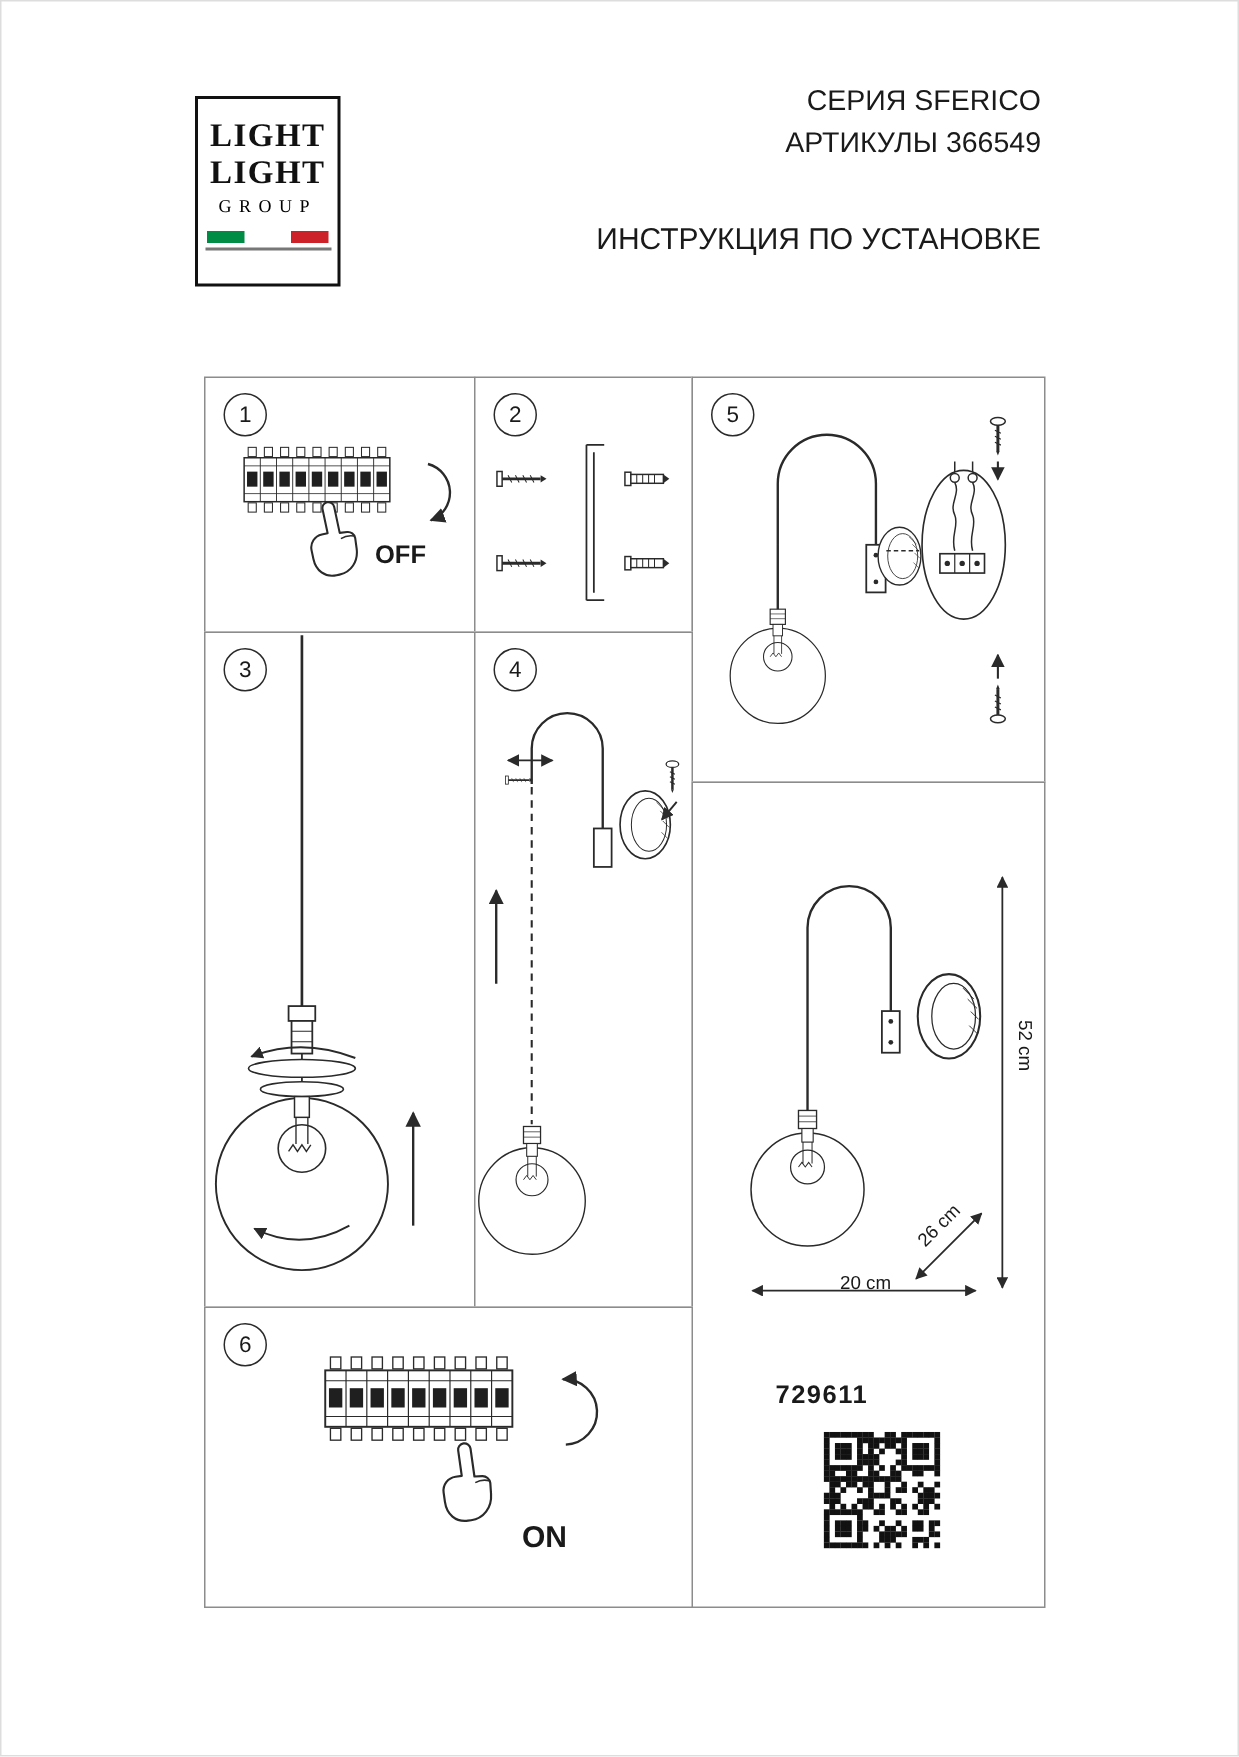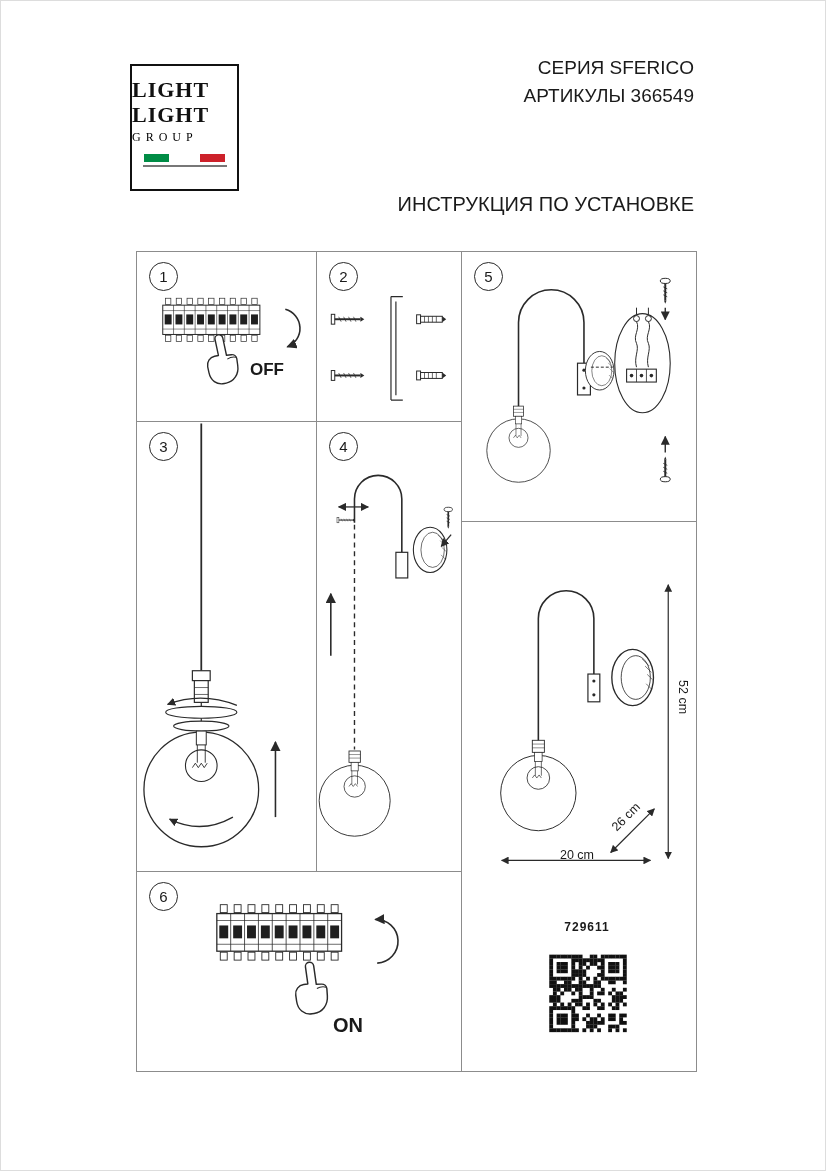--- a/index.html
+++ b/index.html
@@ -4,50 +4,50 @@
 <style>
   html,body{margin:0;padding:0;background:#f2f2f2;}
   .page{
     position:relative;width:826px;height:1171px;margin:0 auto;
     background:#fff;border:1px solid #ddd;box-sizing:border-box;
     font-family:"Liberation Sans","DejaVu Sans",sans-serif;color:#1a1a1a;
     overflow:hidden;
   }
   
   .logo-box{
-    position:absolute;left:129px;top:63px;width:109px;height:127px;
-    border:2px solid #111;box-sizing:border-box;text-align:left;
+    position:absolute;left:129px;top:63px;width:97px;height:127px;
+    border:2px solid #111;box-sizing:border-box;text-align:center;
     padding-top:11px;
   }
   .logo-line{font-family:"Liberation Serif","DejaVu Serif",serif;font-weight:bold;
     font-size:22px;letter-spacing:1px;line-height:25px;color:#111;}
   .logo-group{font-family:"Liberation Serif","DejaVu Serif",serif;
     font-size:12px;letter-spacing:5px;margin-top:3px;color:#000000;}
   .flag{margin-top:9px;display:flex;justify-content:center;gap:3px;}
   .flag span{display:inline-block;width:25px;height:8px;}
   .flag-underline{width:84px;height:2px;background:#777;margin:3px auto 0;}
   .title-block{
     position:absolute;top:53px;right:131px;text-align:right;font-weight:normal;
   }
   .title-sm{font-size:19px;line-height:28px;}
   .title-gap{height:36px;}
-  .title-lg{font-size:20px;line-height:28px;margin-top:44px;}
+  .title-lg{font-size:20px;line-height:28px;}
   
   .grid{position:absolute;left:135px;top:250px;width:561px;height:821px;}
   .cell{position:absolute;border:1px solid #8c8c8c;background:#fff;box-sizing:border-box;}
   .badge{
     position:absolute;left:12px;top:10px;width:27px;height:27px;border:1.3px solid #2a2a2a;
     border-radius:50%;display:flex;align-items:center;justify-content:center;
     font-size:15px;color:#1a1a1a;background:#fff;z-index:2;
   }
   .cell svg.draw{position:absolute;left:0;top:0;width:100%;height:100%;display:block;}
   .sw-label{position:absolute;font-weight:bold;font-size:17px;z-index:2;}
   .dim-label{position:absolute;font-size:12.5px;color:#1a1a1a;white-space:nowrap;z-index:2;}
-  .article-label{position:absolute;left:55px;top:398px;width:140px;text-align:center;
-    font-weight:bold;font-size:12px;letter-spacing:1px;z-index:2;}
+  .article-label{position:absolute;left:55px;top:398px;width:140px;
+    font-weight:bold;font-size:17px;letter-spacing:1px;z-index:2;}
   
   #cell-1{left:0;top:0;width:181px;height:171px;}
   #cell-2{left:180px;top:0;width:146px;height:171px;}
   #cell-5{left:325px;top:0;width:236px;height:271px;}
   #cell-3{left:0;top:170px;width:181px;height:451px;}
   #cell-4{left:180px;top:170px;width:146px;height:451px;}
   #cell-dim{left:325px;top:270px;width:236px;height:551px;}
   #cell-6{left:0;top:620px;width:326px;height:201px;}
 </style>
 </head>
@@ -500,17 +500,17 @@
 
     <div class="cell" id="cell-6">
       <div class="badge">
           <span>6</span>
         </div>
       <svg class="draw" viewBox="0 0 326 201">
         <use href="#breaker" transform="translate(80,32)"></use>
         <use href="#hand" transform="translate(152,92) rotate(-8) scale(1.05)"></use>
         <path d="M242,92 A22,22 0 0 0 240,48" fill="none" stroke="#2a2a2a" stroke-width="1.6" marker-end="url(#arr)"></path>
       </svg>
-      <div class="sw-label" style="left:196px;top:142px;width:60px;font-size:20px;">ON</div>
+      <div class="sw-label" style="left:196px;top:142px;width:60px;text-align:center;font-size:20px;">ON</div>
     </div>
 
   </div>
 </div>
 
 </body></html>

